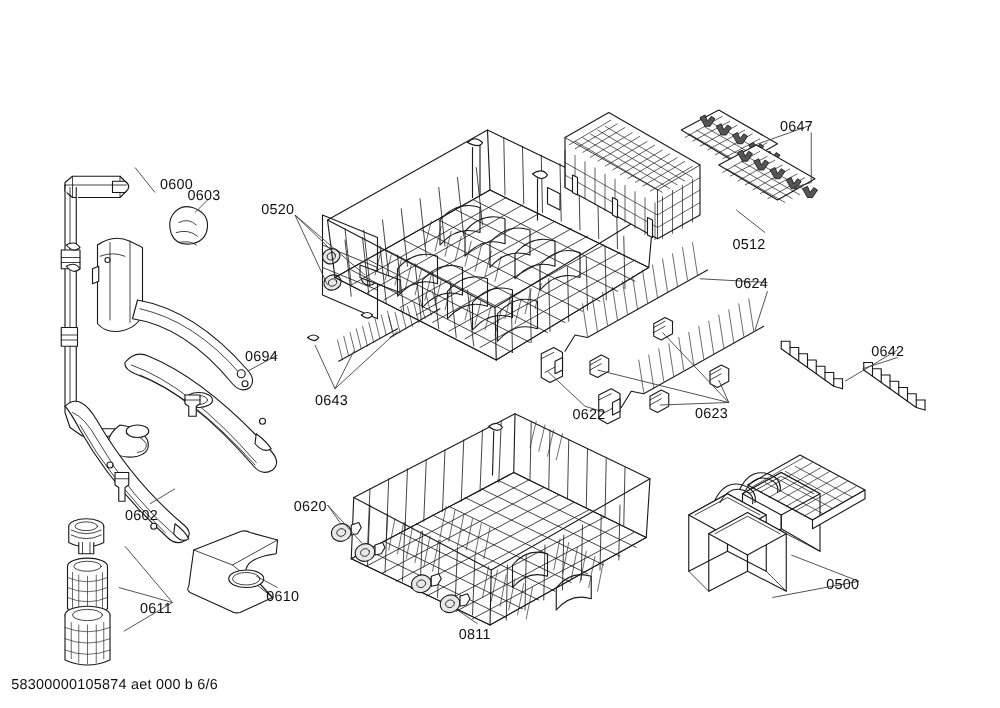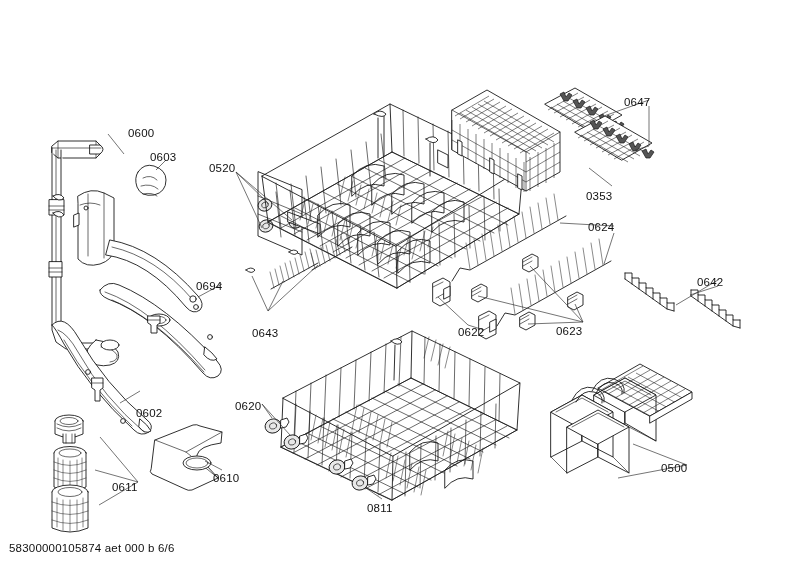--- a/index.html
+++ b/index.html
@@ -630,33 +630,33 @@
       <path d="M718 280 L676 305"></path>
       <path d="M718 286 L690 295"></path>
       <path d="M649 100 L604 116"></path>
       <path d="M649 106 L649 146 L635 150"></path>
       <path d="M612 186 L589 168"></path>
       <path d="M687 465 L633 444"></path>
       <path d="M687 465 L618 478"></path>
     </g>
   </svg>
 
-  <div class="lbl" style="left:88px;  top:128px;padding-left:40px;">0600</div>
+  <div class="lbl" style="left:88px;  top:143px;padding-left:40px;">0600</div>
   <div class="lbl" style="left:150px; top:152px;">0603</div>
   <div class="lbl" style="left:209px; top:163px;">0520</div>
   <div class="lbl" style="left:196px; top:281px;">0694</div>
-  <div class="lbl" style="left:252px; top:328px;">0643</div>
-  <div class="lbl" style="left:100px; top:408px;margin-left:36px;">0602</div>
+  <div class="lbl" style="left:252px; top:316px;">0643</div>
+  <div class="lbl" style="left:100px; top:408px;">0602</div>
   <div class="lbl" style="left:112px; top:482px;">0611</div>
   <div class="lbl" style="left:213px; top:473px;">0610</div>
   <div class="lbl" style="left:235px; top:401px;">0620</div>
   <div class="lbl" style="left:367px; top:503px;">0811</div>
   <div class="lbl" style="left:458px; top:327px;">0622</div>
   <div class="lbl" style="left:556px; top:326px;">0623</div>
   <div class="lbl" style="left:588px; top:222px;">0624</div>
   <div class="lbl" style="left:697px; top:277px;">0642</div>
   <div class="lbl" style="left:624px; top:97px;">0647</div>
-  <div class="lbl" style="left:586px; top:191px;">0353</div>
+  <div class="lbl" style="left:586px; top:191px;">0512</div>
   <div class="lbl" style="left:661px; top:463px;">0500</div>
 
   <div id="footer">58300000105874 aet 000 b 6/6</div>
 
 </div>
 
 </body></html>

